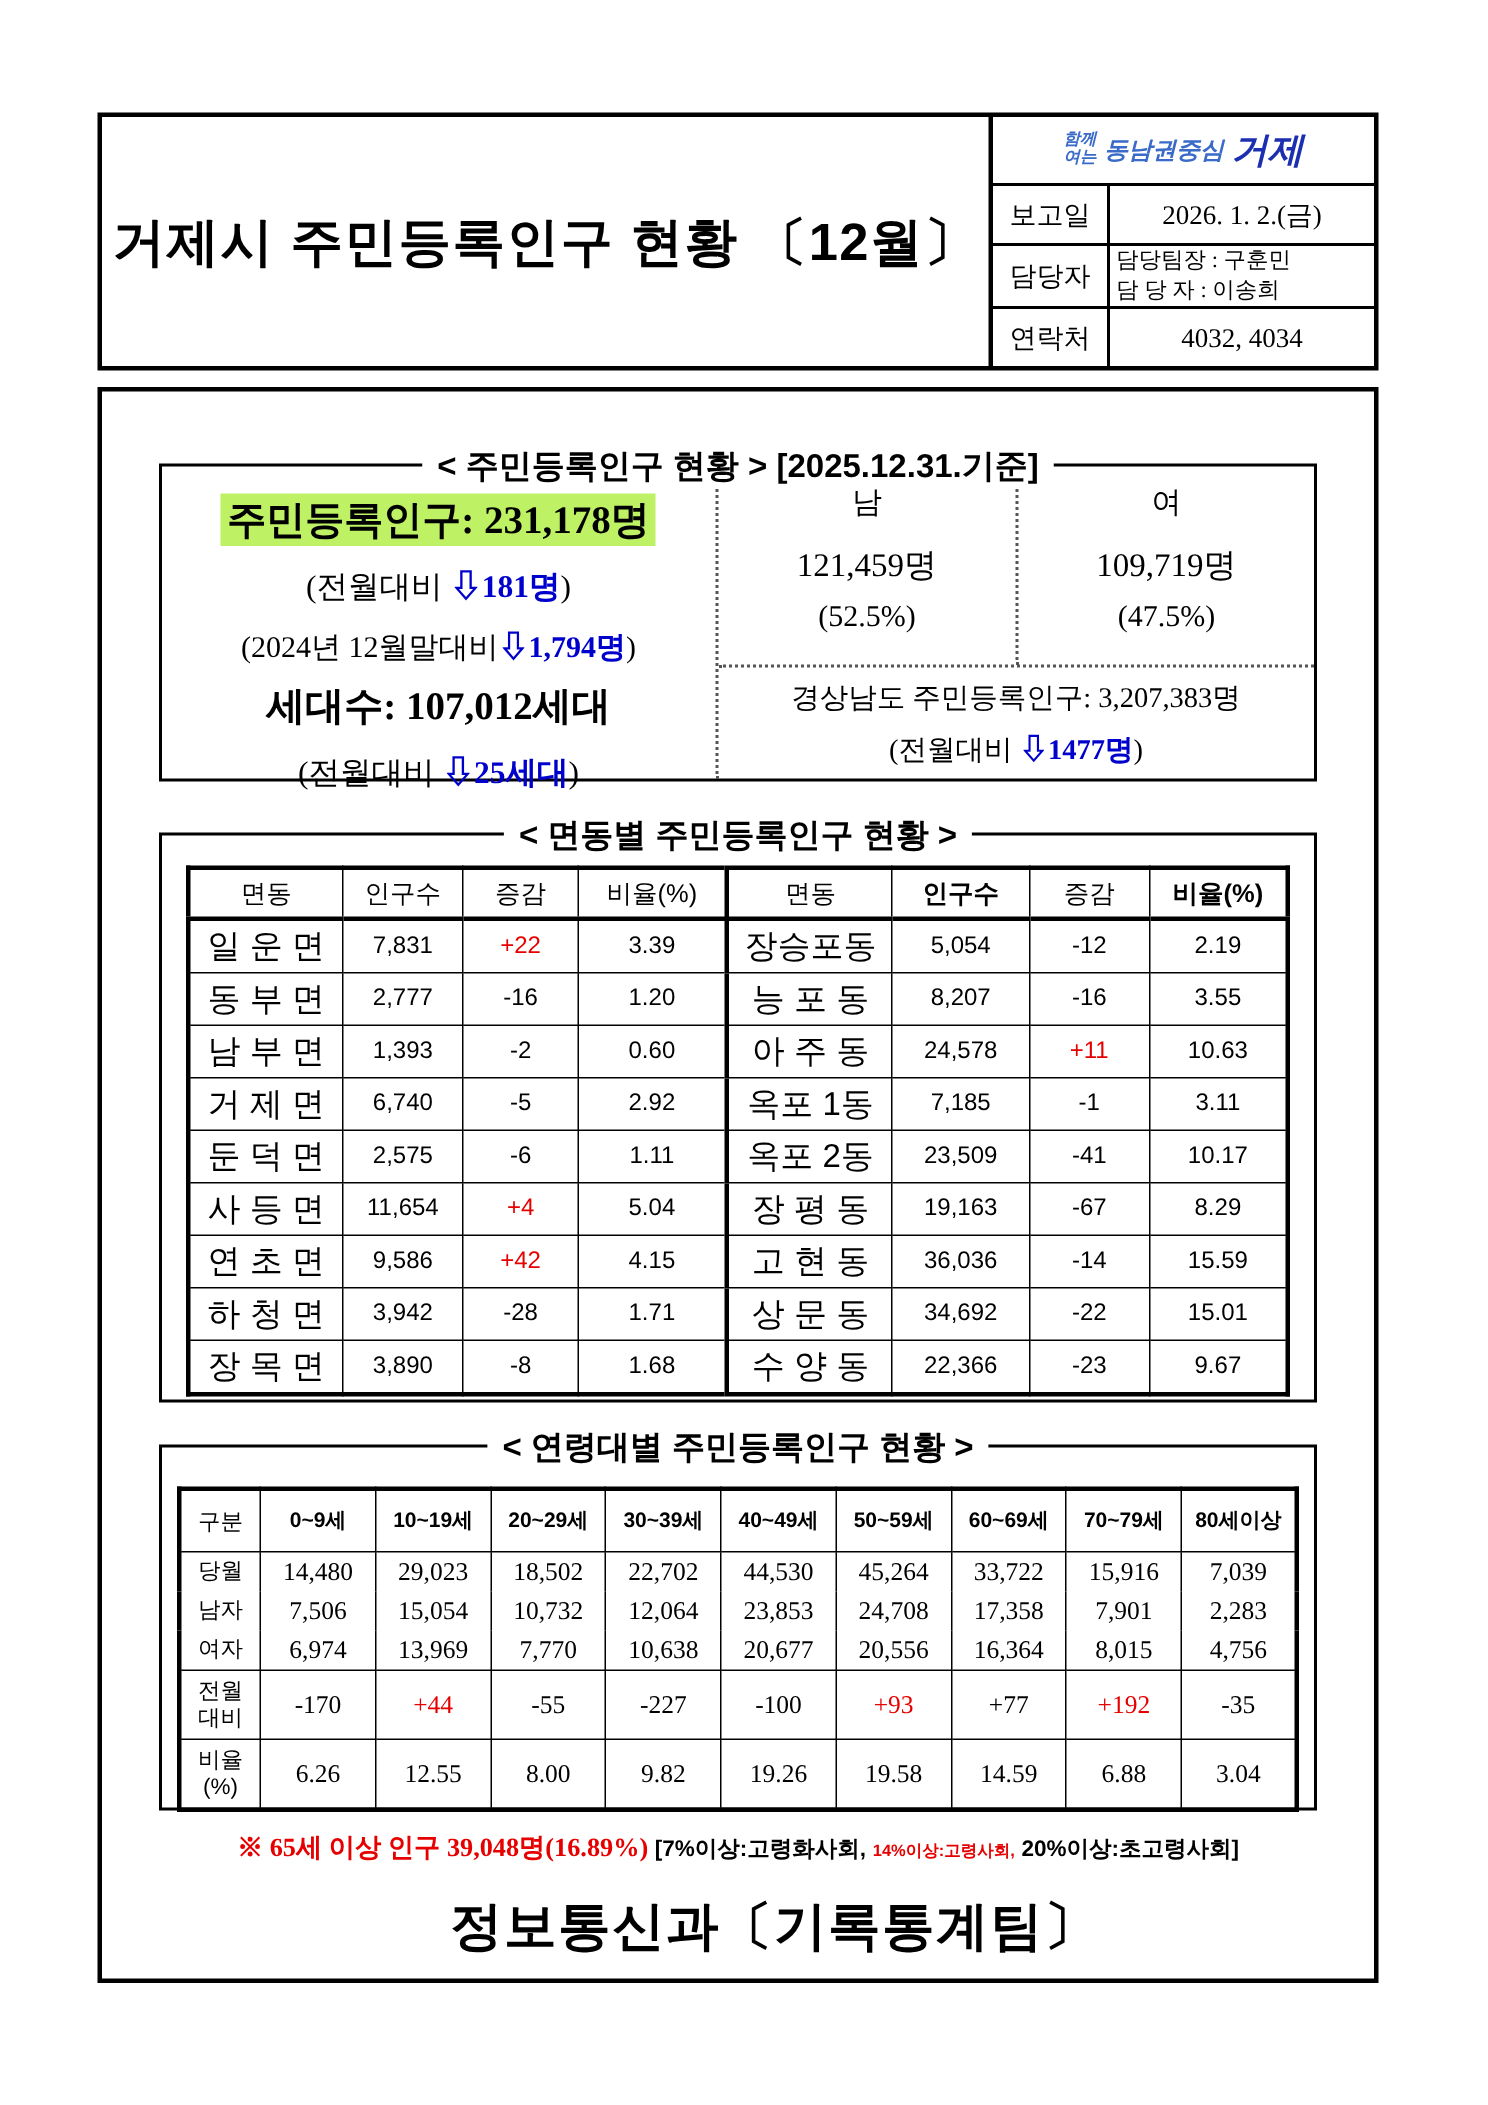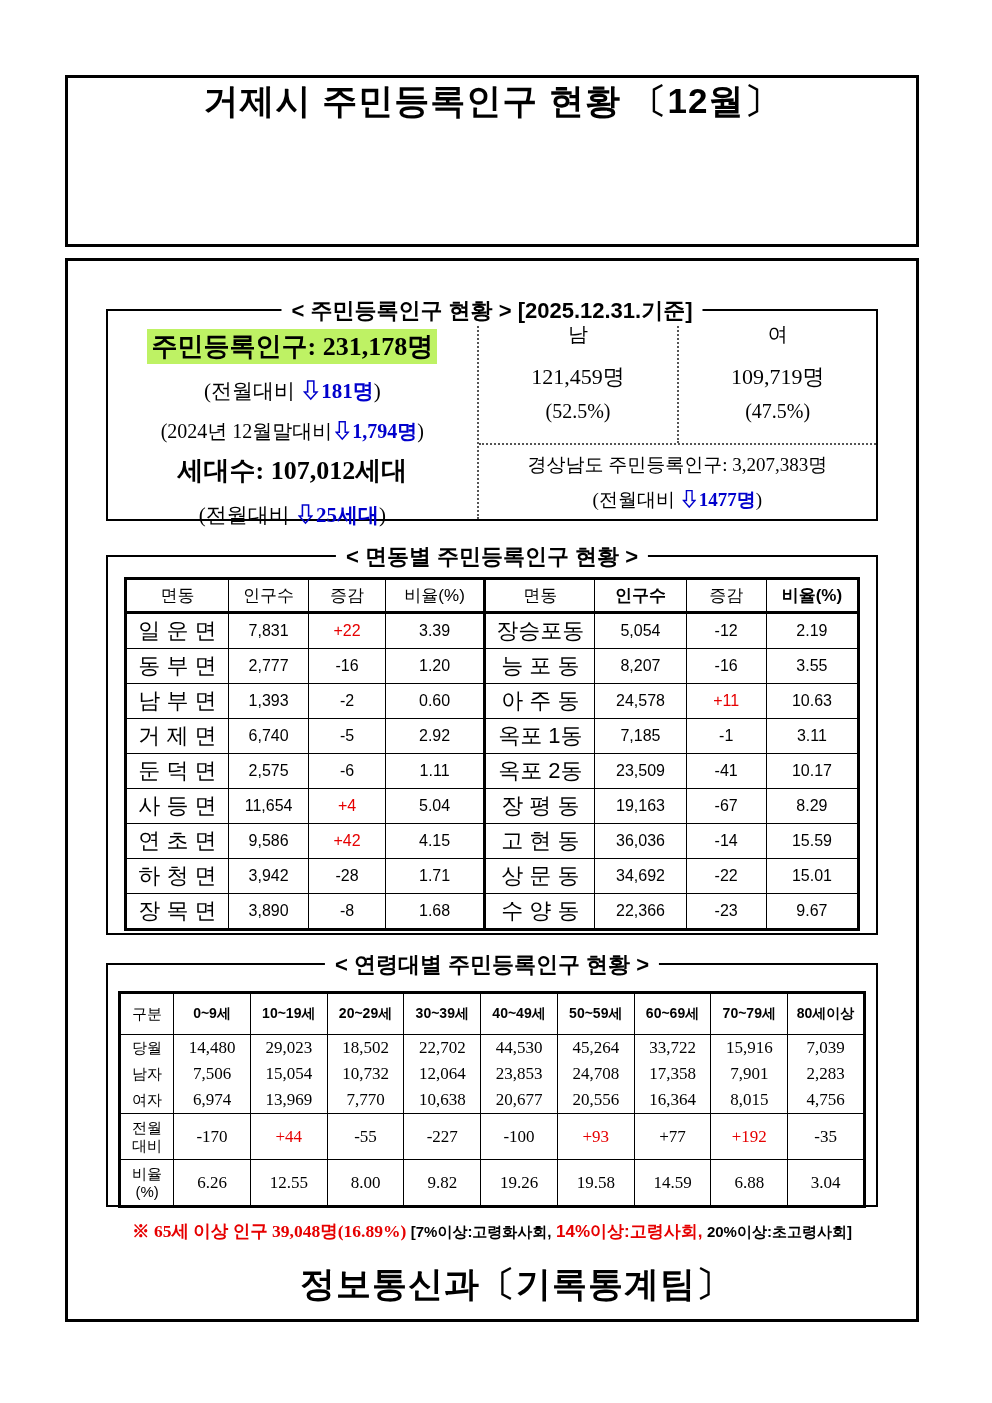--- a/index.html
+++ b/index.html
@@ -2,21 +2,21 @@
 <html lang="ko"><head>
 <meta charset="utf-8">
 <style>
   html,body{margin:0;padding:0;background:#fff;}
   .page{position:relative;width:992px;height:1403px;background:#fff;
         font-family:"Liberation Sans",sans-serif;color:#000;overflow:hidden;}
 
   
   .header-box{position:absolute;left:65px;top:75px;width:854px;height:172px;
               border:3px solid #000;display:flex;box-sizing:border-box;}
-  .title-area{flex:1;display:flex;justify-content:center;}
+  .title-area{flex:1;display:flex;align-items:center;justify-content:center;}
   .doc-title{font-size:35px;font-weight:bold;letter-spacing:1px;white-space:nowrap;}
   .info-area{width:257px;border-left:3px solid #000;display:flex;flex-direction:column;box-sizing:border-box;}
   .logo-row{height:46px;border-bottom:2px solid #000;display:flex;align-items:center;
             justify-content:center;gap:5px;box-sizing:border-box;}
   .logo-small{font-size:11px;font-weight:bold;font-style:italic;color:#3a6bc8;
               white-space:pre-line;line-height:1.05;text-align:center;}
   .logo-mid{font-size:16px;font-weight:bold;font-style:italic;color:#3a6bc8;}
   .logo-big{font-size:24px;font-weight:bold;font-style:italic;color:#1b2fb0;}
   .info-row{flex:1;display:flex;border-bottom:2px solid #000;box-sizing:border-box;}
   .info-row:last-child{border-bottom:none;}
@@ -81,32 +81,53 @@
   .atable tr.r-small td{height:26px;}
   .atable tr.r-tall td{height:45px;}
   .atable tr.nb td{border-bottom:none;}
   .atable tr.nt td{border-top:none;}
   .atable .red{color:#e60000;}
 
   
   .footnote{position:absolute;left:0;top:958px;width:100%;text-align:center;white-space:nowrap;}
   .fn-red{color:#e60000;font-family:"Liberation Serif",serif;font-weight:bold;font-size:17.5px;}
   .fn-black{color:#000;font-weight:bold;font-size:15px;}
-  .fn-red2{color:#e60000;font-weight:bold;font-size:17px;}
+  .fn-red2{color:#e60000;font-weight:bold;font-size:11px;}
   .dept{position:absolute;left:0;top:1000px;width:100%;text-align:center;
         font-size:35px;font-weight:bold;letter-spacing:1px;padding-left:24px;}
 </style>
 </head>
 <body>
 
 <div class="page">
 
   <div class="header-box">
     <div class="title-area">
       <div class="doc-title">거제시 주민등록인구 현황 〔12월〕</div>
+    </div>
+    <div class="info-area">
+      <div class="logo-row">
+        <span class="logo-small">함께
+여는</span>
+        <span class="logo-mid">동남권중심</span>
+        <span class="logo-big">거제</span>
+      </div>
+      <div class="info-row">
+        <div class="info-label">보고일</div>
+        <div class="info-value">2026. 1. 2.(금)</div>
+      </div>
+      <div class="info-row">
+        <div class="info-label">담당자</div>
+        <div class="info-value two-line">담당팀장 : 구훈민
+담 당 자 : 이송희</div>
+      </div>
+      <div class="info-row">
+        <div class="info-label">연락처</div>
+        <div class="info-value">4032, 4034</div>
+      </div>
     </div>
   </div>
 
   <div class="main-box">
 
     <div class="section sec1">
       <div class="sec-title">&lt; 주민등록인구 현황 &gt; [2025.12.31.기준]</div>
       <div class="sec1-body">
         <div class="sec1-left">
           <div><span class="hl">주민등록인구: 231,178명</span></div>

